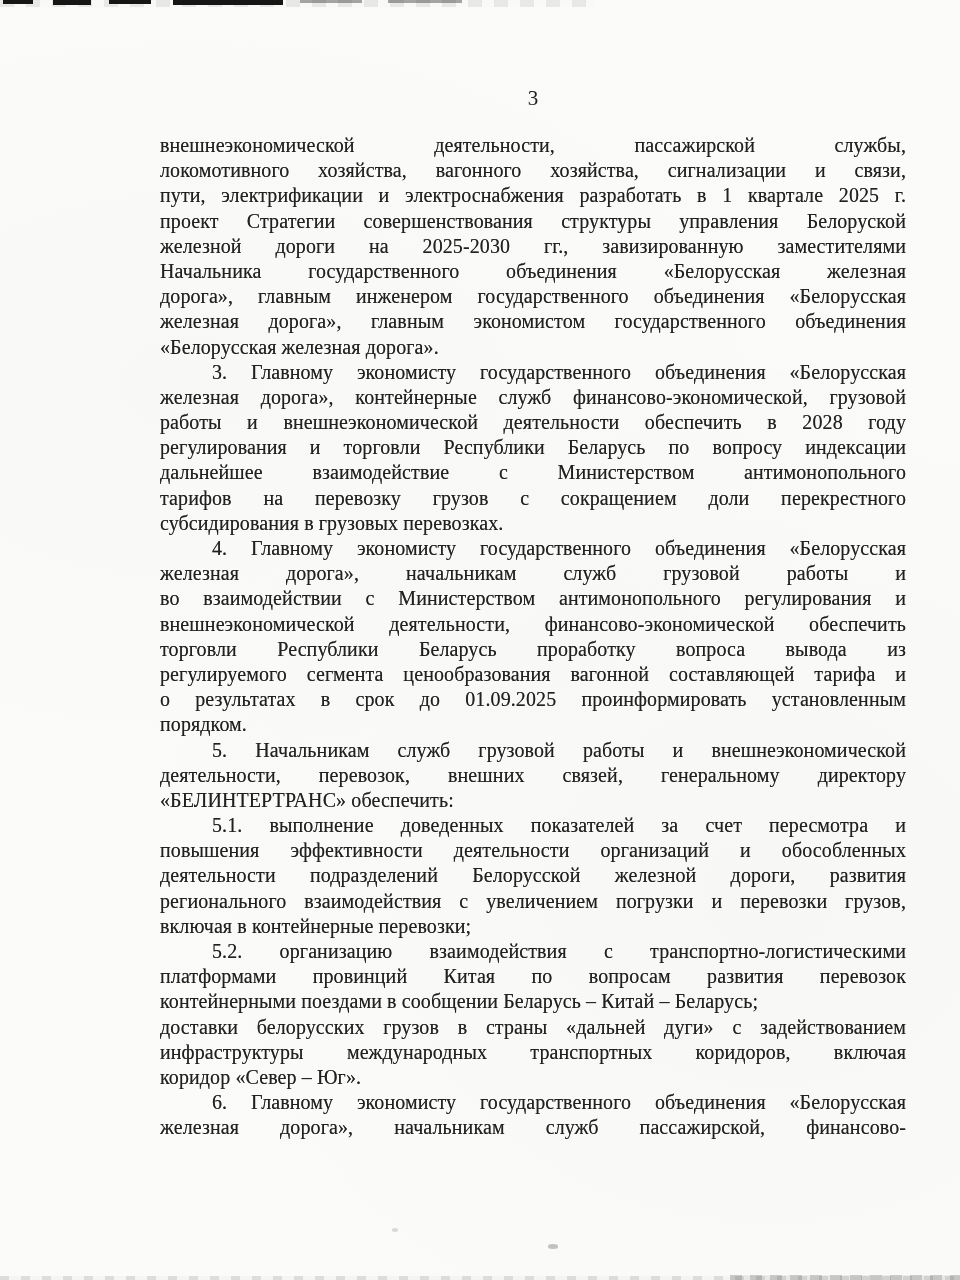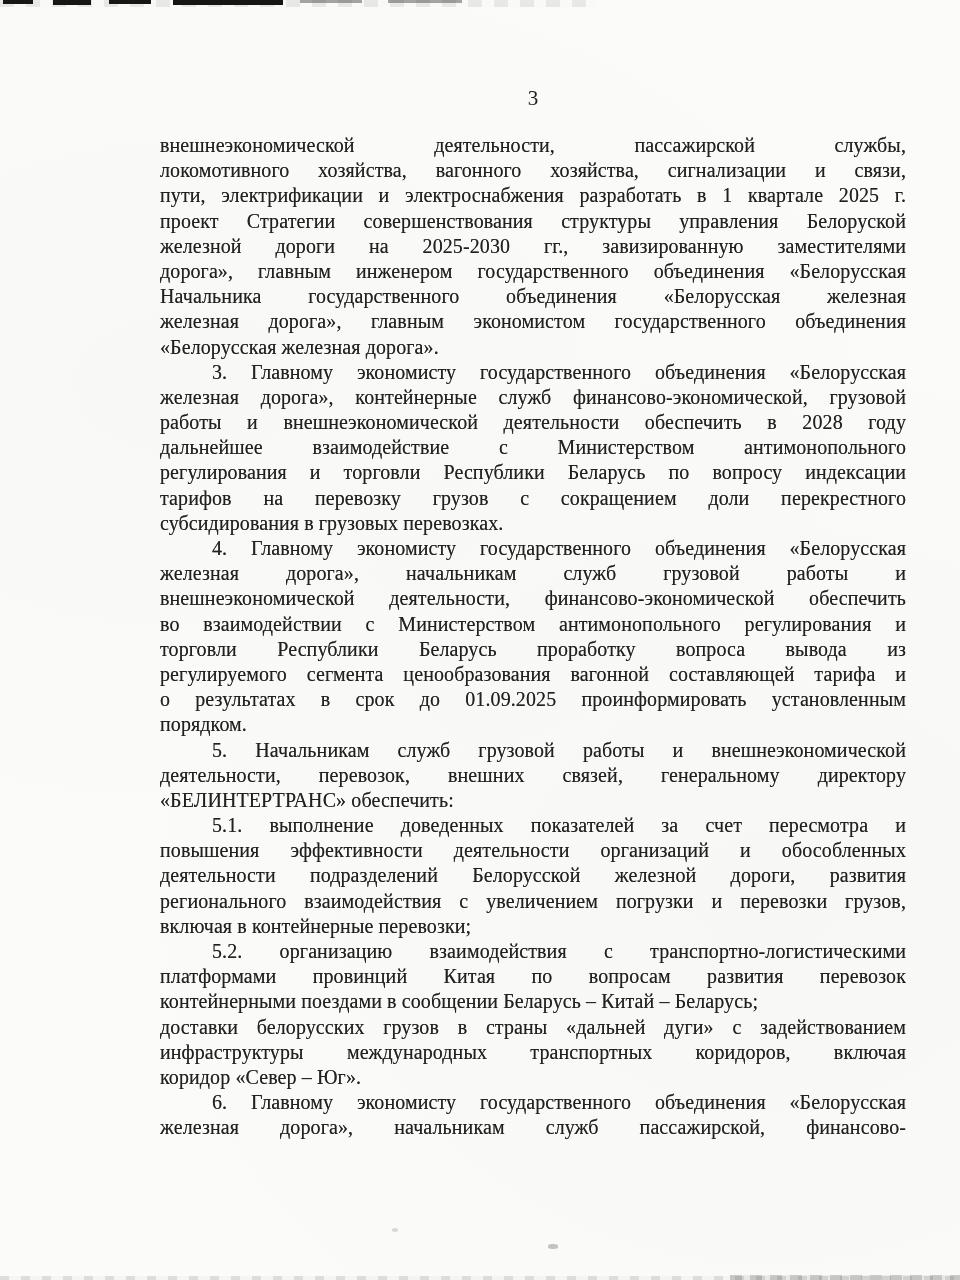--- a/index.html
+++ b/index.html
@@ -86,35 +86,35 @@
   <div class="speckle" style="left:392px; top:1228px; width:6px; height:4px; opacity:.6;"></div>
 
   <div class="page-number">3</div>
 
   <div class="textblock">
       <div class="line">внешнеэкономической деятельности, пассажирской службы,</div>
       <div class="line">локомотивного хозяйства, вагонного хозяйства, сигнализации и связи,</div>
       <div class="line">пути, электрификации и электроснабжения разработать в 1 квартале 2025 г.</div>
       <div class="line">проект Стратегии совершенствования структуры управления Белоруской</div>
       <div class="line">железной дороги на 2025-2030 гг., завизированную заместителями</div>
+      <div class="line">Начальника государственного объединения «Белорусская железная</div>
       <div class="line">дорога», главным инженером государственного объединения «Белорусская</div>
-      <div class="line">Начальника государственного объединения «Белорусская железная</div>
       <div class="line">железная дорога», главным экономистом государственного объединения</div>
       <div class="line last">«Белорусская железная дорога».</div>
       <div class="line indent">3. Главному экономисту государственного объединения «Белорусская</div>
       <div class="line">железная дорога», контейнерные служб финансово-экономической, грузовой</div>
       <div class="line">работы и внешнеэкономической деятельности обеспечить в 2028 году</div>
+      <div class="line">регулирования и торговли Республики Беларусь по вопросу индексации</div>
       <div class="line">дальнейшее взаимодействие с Министерством антимонопольного</div>
-      <div class="line">регулирования и торговли Республики Беларусь по вопросу индексации</div>
       <div class="line">тарифов на перевозку грузов с сокращением доли перекрестного</div>
       <div class="line last">субсидирования в грузовых перевозках.</div>
       <div class="line indent">4. Главному экономисту государственного объединения «Белорусская</div>
       <div class="line">железная дорога», начальникам служб грузовой работы и</div>
+      <div class="line">во взаимодействии с Министерством антимонопольного регулирования и</div>
       <div class="line">внешнеэкономической деятельности, финансово-экономической обеспечить</div>
-      <div class="line">во взаимодействии с Министерством антимонопольного регулирования и</div>
       <div class="line">торговли Республики Беларусь проработку вопроса вывода из</div>
       <div class="line">регулируемого сегмента ценообразования вагонной составляющей тарифа и</div>
       <div class="line">о результатах в срок до 01.09.2025 проинформировать установленным</div>
       <div class="line last">порядком.</div>
       <div class="line indent">5. Начальникам служб грузовой работы и внешнеэкономической</div>
       <div class="line">деятельности, перевозок, внешних связей, генеральному директору</div>
       <div class="line last">«БЕЛИНТЕРТРАНС» обеспечить:</div>
       <div class="line indent">5.1. выполнение доведенных показателей за счет пересмотра и</div>
       <div class="line">повышения эффективности деятельности организаций и обособленных</div>
       <div class="line">деятельности подразделений Белорусской железной дороги, развития</div>

